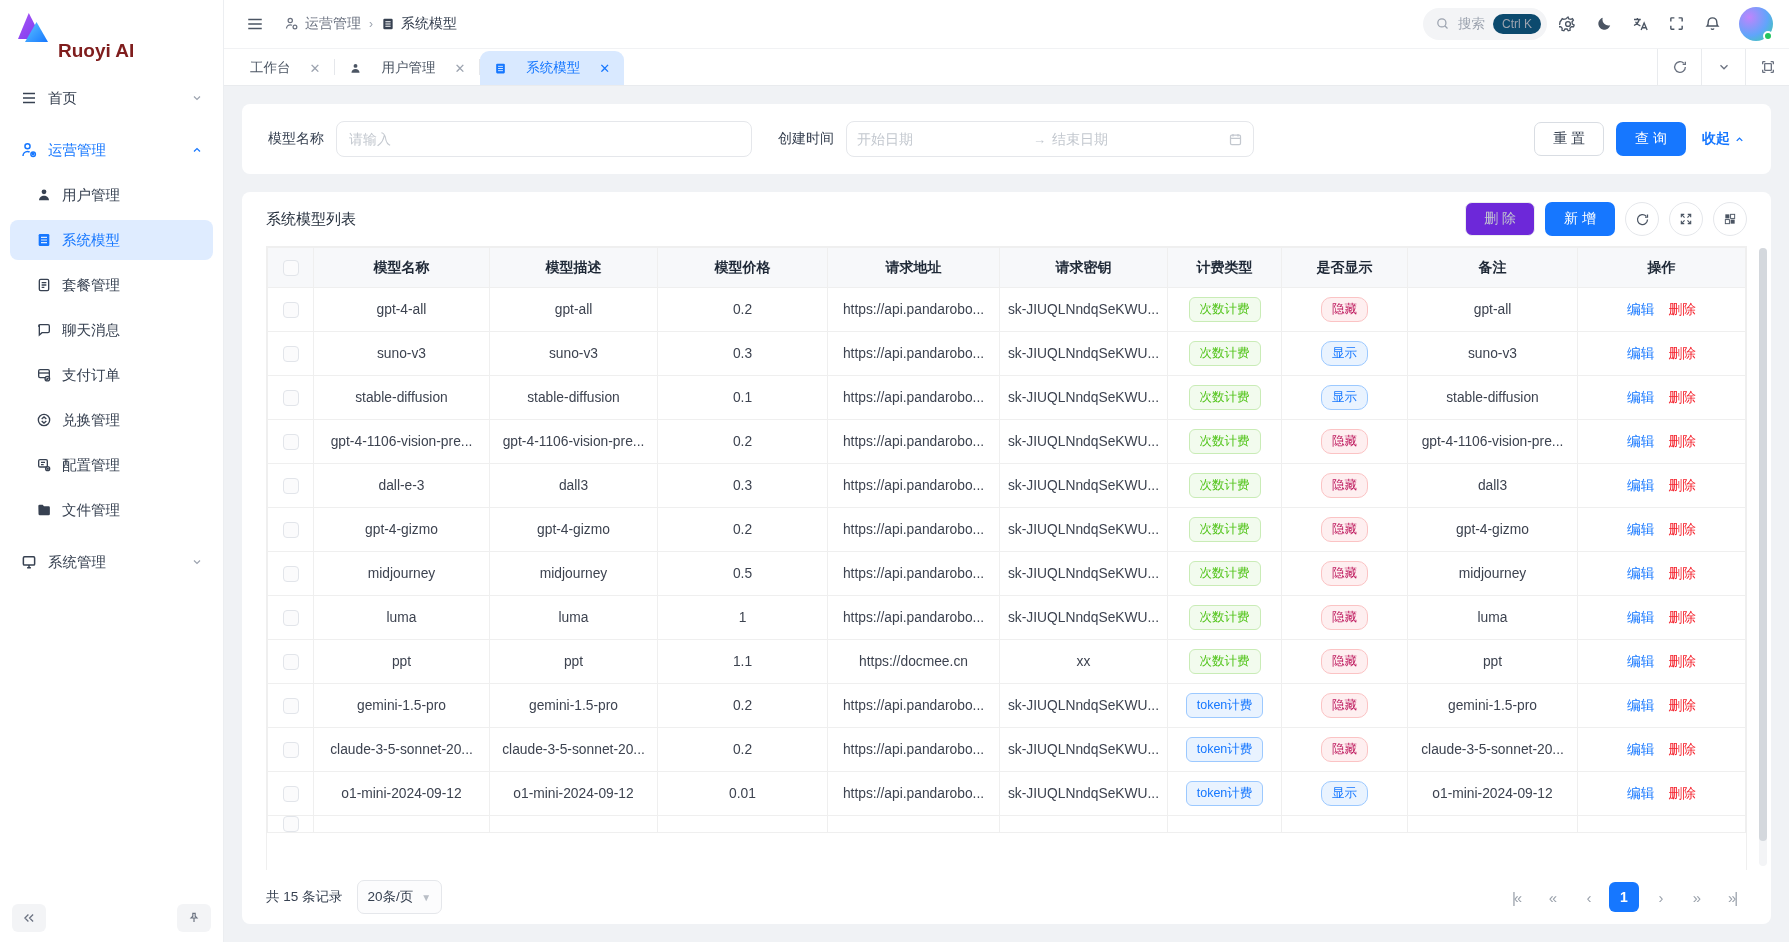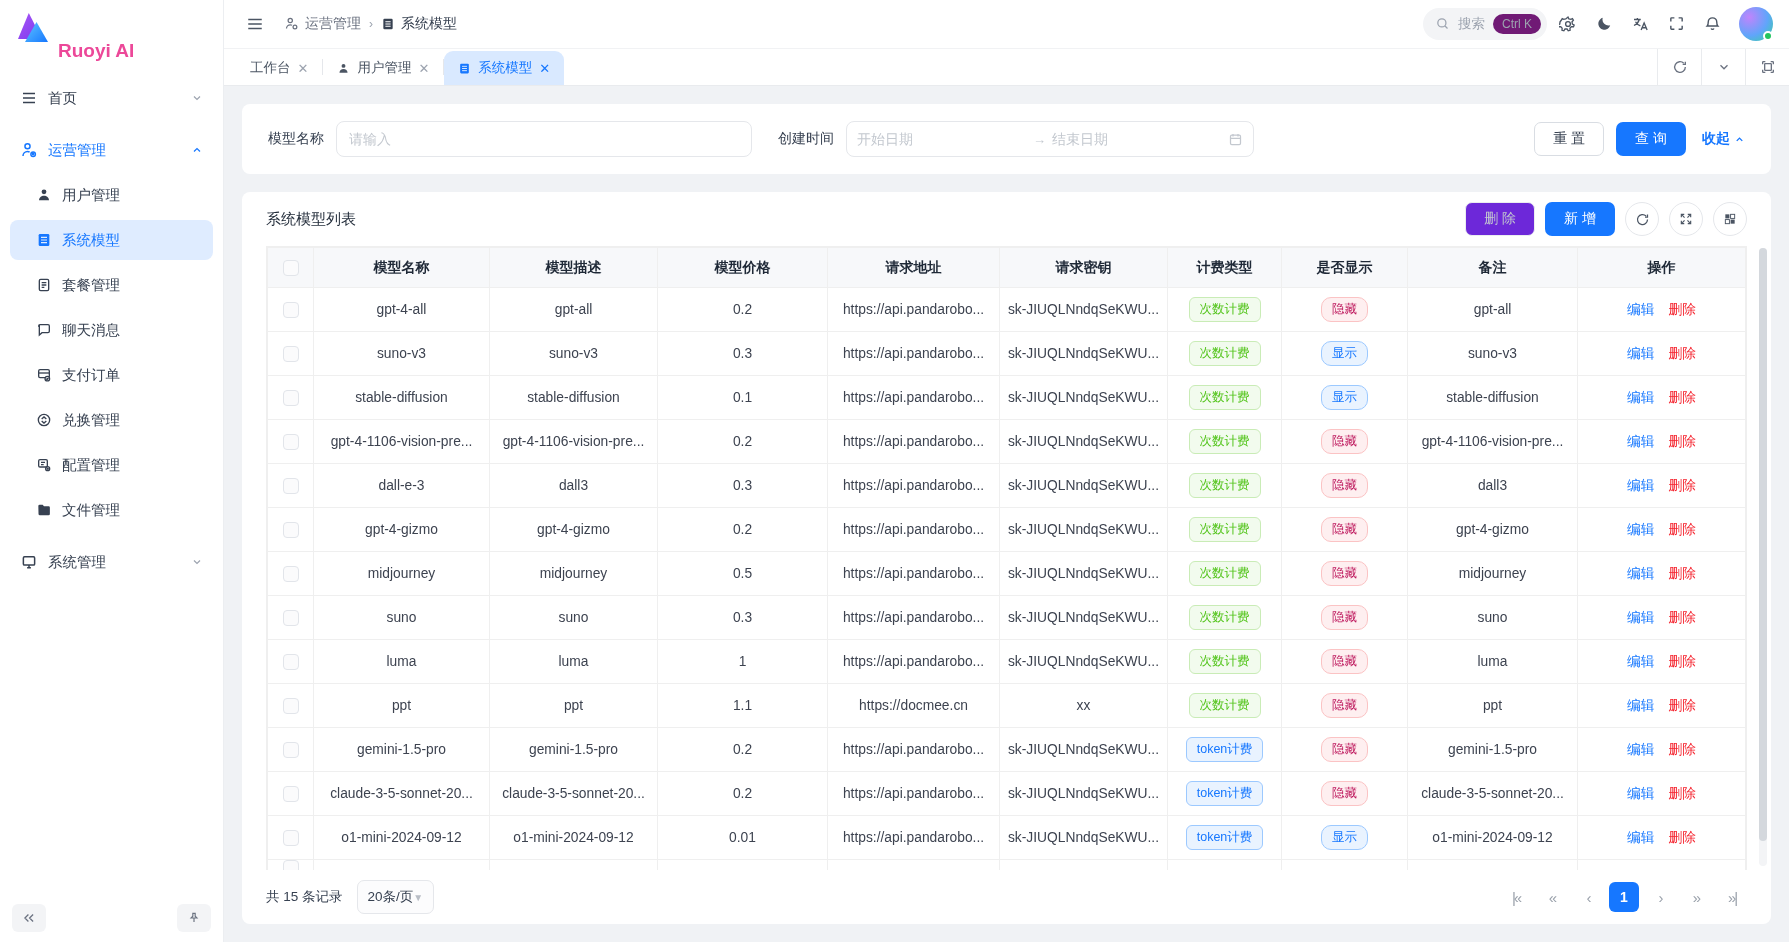--- a/index.html
+++ b/index.html
@@ -10,21 +10,21 @@
   
   .sidebar { position:fixed; left:0; top:0; width:224px; height:942px; background:#fff;
     border-right:1px solid #eceef1; display:flex; flex-direction:column; }
   .logo-row { height:56px; display:flex; align-items:center; gap:10px; padding:0 18px; }
   .logo-mark { position:relative; width:30px; height:30px; }
   .logo-tri { position:absolute; }
   .logo-tri.purple { left:0; top:0; width:24px; height:26px;
     background:linear-gradient(135deg,#a855f7,#7c3aed); clip-path:polygon(45% 0,100% 100%,0 100%); }
   .logo-tri.blue { left:7px; top:9px; width:23px; height:20px;
     background:linear-gradient(135deg,#60c5ff,#1677ff); clip-path:polygon(50% 0,100% 100%,0 100%); }
-  .logo-text { font-size:19px; font-weight:700; color:#ec4899;margin-top:45px; }
+  .logo-text { font-size:19px; font-weight:700; color:#7f1d1d;margin-top:45px; }
   .menu { flex:1; padding:10px 10px 0 10px; overflow:hidden; }
   .mi { height:40px; margin-bottom:5px; display:flex; align-items:center; gap:10px;
     padding:0 10px; border-radius:8px; font-size:14.5px; color:#374151; cursor:pointer; }
   .mi .mico { width:18px; height:18px; color:#374151; flex:none; }
   .mi .lbl { flex:1; }
   .mi .chev { color:#9ca3af; }
   .mi.blue, .mi.blue .mico, .mi.blue .chev { color:#1677ff; }
   .mi.sub { padding-left:26px; }
   .mi.sub .mico { width:16px; height:16px; }
   .mi.active { background:#dfecff; color:#1677ff; }
@@ -41,32 +41,32 @@
   .topbar { height:50px; background:#fff; display:flex; align-items:center; padding:0 16px; gap:14px; }
   .icon-btn { width:30px; height:30px; display:flex; align-items:center; justify-content:center;
     color:#4b5563; border-radius:6px; cursor:pointer; }
   .crumbs { display:flex; align-items:center; gap:8px; font-size:14px; color:#6b7280; }
   .crumb { display:flex; align-items:center; gap:6px; }
   .crumb.current { color:#374151; }
   .crumb-sep { color:#9ca3af; font-size:12px; }
   .topbar-right { margin-left:auto; display:flex; align-items:center; gap:6px; }
   .search-pill { display:flex; align-items:center; gap:8px; background:#f3f4f6; border-radius:16px;
     height:32px; padding:0 6px 0 12px; color:#9ca3af; font-size:13.5px; cursor:pointer; }
-  .kbd { background:#701a75; border-radius:12px; padding:3px 9px; font-size:12px; color:#9ca3af; }
+  .kbd { background:#0c4a6e; border-radius:12px; padding:3px 9px; font-size:12px; color:#9ca3af; }
   .avatar-wrap { position:relative; margin-left:6px; cursor:pointer; }
   .avatar { width:34px; height:34px; border-radius:50%;
     background:radial-gradient(circle at 30% 30%,#c084fc,#60a5fa 55%,#34d399); }
   .status-dot { position:absolute; right:0; bottom:0; width:10px; height:10px; border-radius:50%;
     background:#22c55e; border:2px solid #fff; }
 
   
   .tabbar { height:40px; background:#fff; border-top:1px solid #f1f2f4; border-bottom:1px solid #e9ebee;
     display:flex; align-items:stretch; }
   .tabs { flex:1; display:flex; align-items:flex-end; padding-left:12px; }
-  .tab { display:flex; align-items:center; gap:7px; height:34px; padding:0 14px; font-size:13.5px;
+  .tab { display:flex; align-items:center; gap:19px; height:34px; padding:0 14px; font-size:13.5px;
     color:#4b5563; cursor:pointer; border-radius:9px 9px 0 0; position:relative; }
   .tab .x { color:#9ca3af; font-size:13px; }
   .tab.active { background:#d9e9ff; color:#1677ff; }
   .tab.active .x { color:#1677ff; }
   .tab-sep { width:1px; height:16px; background:#e5e7eb; align-self:center; }
   .tab-ctl { width:44px; border-left:1px solid #e9ebee; display:flex; align-items:center;
     justify-content:center; color:#6b7280; cursor:pointer; }
 
   
   .content { flex:1; padding:18px; display:flex; flex-direction:column; }
@@ -116,21 +116,21 @@
   .lnk { font-size:13.8px; cursor:pointer; text-decoration:none; }
   .lnk.edit { color:#1677ff; margin-right:14px; }
   .lnk.del { color:#f5222d; }
   tr.sliver td { height:12px; }
 
   .vscroll { position:absolute; right:4px; top:56px; width:8px; height:618px; border-radius:4px; background:#f3f4f6; }
   .vscroll .thumb { width:100%; height:96%; border-radius:4px; background:#d4d8dd; }
 
   .tc-foot { height:54px; display:flex; align-items:center; gap:14px; }
   .total-text { font-size:13.5px; color:#374151; }
-  .page-size { display:flex; align-items:center; gap:0; border:1px solid #e5e7eb; background:#fcfcfd;
+  .page-size { display:flex; align-items:center; gap:8px; border:1px solid #e5e7eb; background:#fcfcfd;
     border-radius:7px; height:32px; padding:16px 10px; font-size:13.5px; color:#374151; cursor:pointer; }
   .page-size .car { color:#b9bec6; font-size:10px; }
   .pager { margin-left:auto; display:flex; align-items:center; gap:6px; }
   .pg { min-width:30px; height:30px; display:flex; align-items:center; justify-content:center;
     color:#9aa1ab; font-size:15px; border-radius:6px; cursor:pointer; letter-spacing:-2px; }
   .pg.cur { background:#1677ff; color:#fff; font-size:14px; font-weight:700; letter-spacing:0; }
 </style>
 </head>
 <body>
 
@@ -548,34 +548,20 @@
     <td>sk-JIUQLNndqSeKWU...</td>
     <td><span class="badge g">次数计费</span></td>
     <td><span class="badge pill r">隐藏</span></td>
     <td>midjourney</td>
     <td>
       <a class="lnk edit">编辑</a><a class="lnk del">删除</a>
     </td>
   </tr>
               <tr>
     <td><span class="cb"></span></td>
-    <td>suno</td>
-    <td>suno</td>
-    <td>0.3</td>
-    <td>https://api.pandarobo...</td>
-    <td>sk-JIUQLNndqSeKWU...</td>
-    <td><span class="badge g">次数计费</span></td>
-    <td><span class="badge pill r">隐藏</span></td>
-    <td>suno</td>
-    <td>
-      <a class="lnk edit">编辑</a><a class="lnk del">删除</a>
-    </td>
-  </tr>
-              <tr>
-    <td><span class="cb"></span></td>
     <td>luma</td>
     <td>luma</td>
     <td>1</td>
     <td>https://api.pandarobo...</td>
     <td>sk-JIUQLNndqSeKWU...</td>
     <td><span class="badge g">次数计费</span></td>
     <td><span class="badge pill r">隐藏</span></td>
     <td>luma</td>
     <td>
       <a class="lnk edit">编辑</a><a class="lnk del">删除</a>

